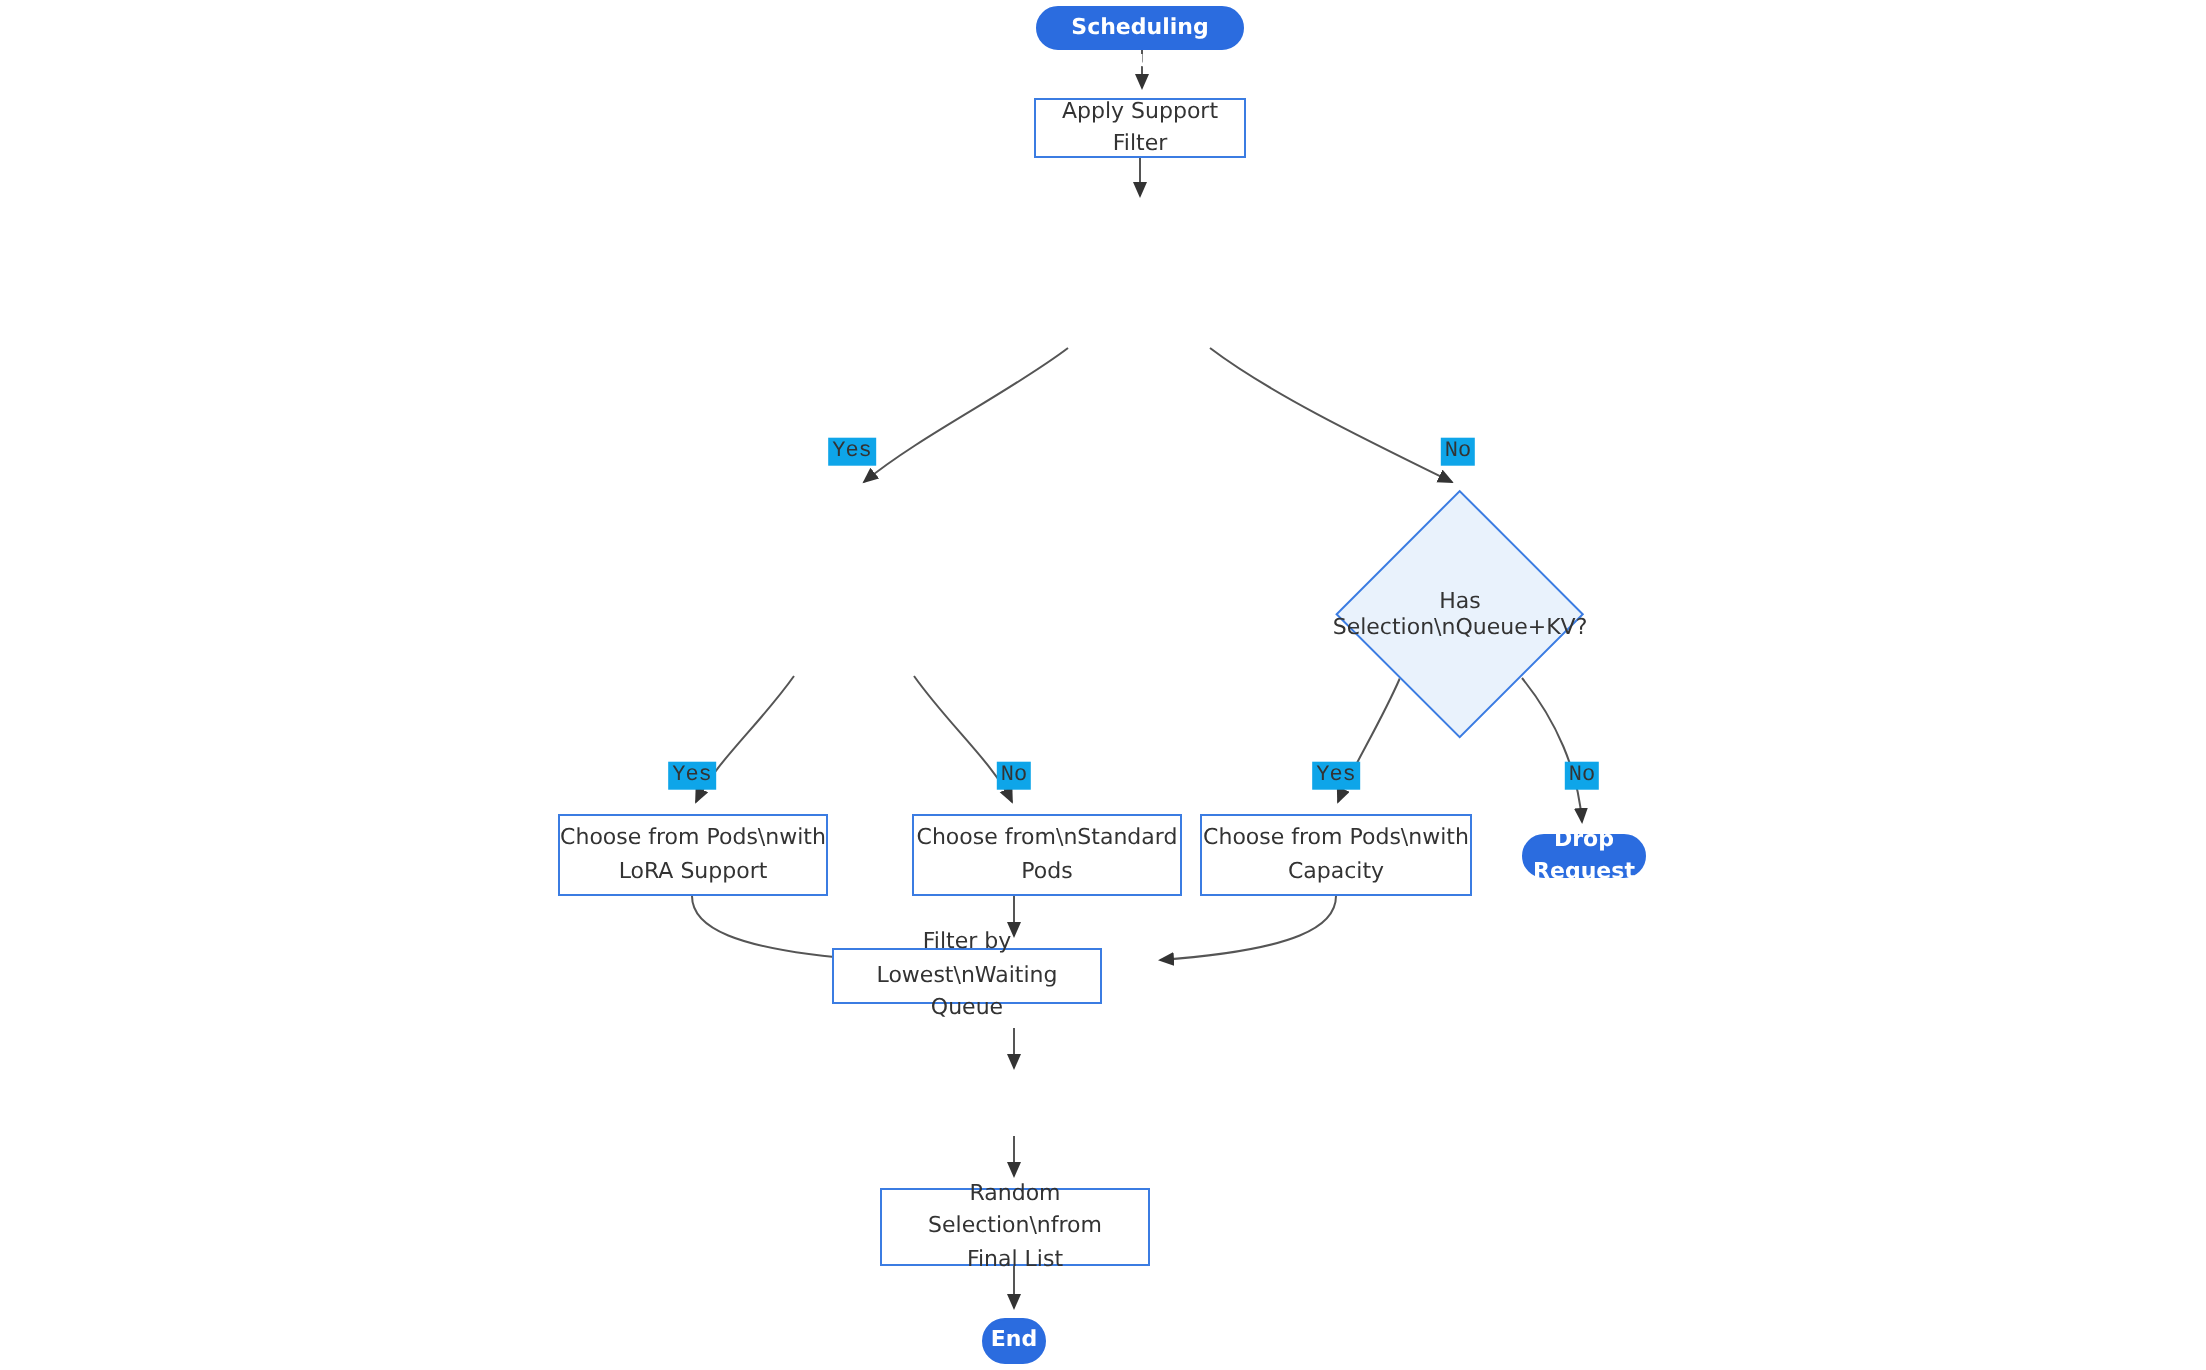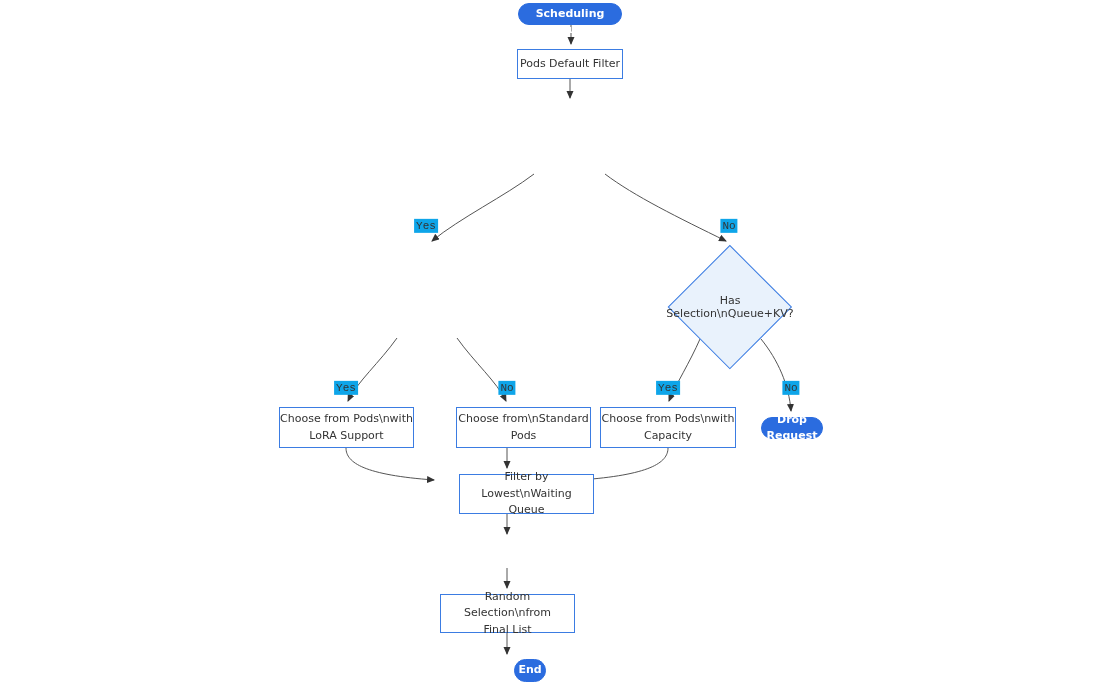--- a/index.html
+++ b/index.html
@@ -64,21 +64,21 @@
     <path class="edge" d="M507,514 L507,534" marker-end="url(#arrow)"></path>
     <path class="edge" d="M507,568 L507,588" marker-end="url(#arrow)"></path>
     <path class="edge" d="M507,633 L507,654" marker-end="url(#arrow)"></path>
   </svg>
 
   <div class="node pill" style="left:518px;top:3px;width:104px;height:22px;">
     <span>Start Scheduling Request</span>
   </div>
 
   <div class="node rect" style="left:517px;top:49px;width:106px;height:30px;">
-    <span class="line">Pods Default Filter</span>
+    <span class="line">Apply Support Filter</span>
   </div>
 
 
 
   <div class="diamond-wrap" style="left:668px;top:245px;width:124px;height:124px;">
     <div class="diamond-shape" style="left:18.2px;top:18.2px;width:87.7px;height:87.7px;"></div>
     <div class="diamond-label">
       <span>Has Selection\nQueue+KV?</span>
     </div>
   </div>
@@ -95,32 +95,32 @@
 
   <div class="node rect" style="left:600px;top:407px;width:136px;height:41px;">
     <span class="line">Choose from Pods\nwith</span>
     <span class="line">Capacity</span>
   </div>
 
   <div class="node pill" style="left:761px;top:417px;width:62px;height:22px;">
     <span>Drop Request</span>
   </div>
 
-  <div class="node rect" style="left:459px;top:474px;width:135px;height:40px;">
+  <div class="node rect" style="left:416px;top:474px;width:135px;height:28px;">
     <span class="line">Filter by Lowest\nWaiting</span>
     <span class="line">Queue</span>
   </div>
 
 
   <div class="node rect" style="left:440px;top:594px;width:135px;height:39px;">
     <span class="line">Random Selection\nfrom</span>
     <span class="line">Final List</span>
   </div>
 
-  <div class="node pill" style="left:491px;top:659px;width:32px;height:23px;margin-left:23px;">
+  <div class="node pill" style="left:491px;top:659px;width:32px;height:23px;">
     <span>End</span>
   </div>
 
   <div class="edge-label" style="left:426px;top:226px;">Yes</div>
   <div class="edge-label" style="left:729px;top:226px;">No</div>
   <div class="edge-label" style="left:346px;top:388px;">Yes</div>
   <div class="edge-label" style="left:507px;top:388px;">No</div>
   <div class="edge-label" style="left:668px;top:388px;">Yes</div>
   <div class="edge-label" style="left:791px;top:388px;">No</div>
 

